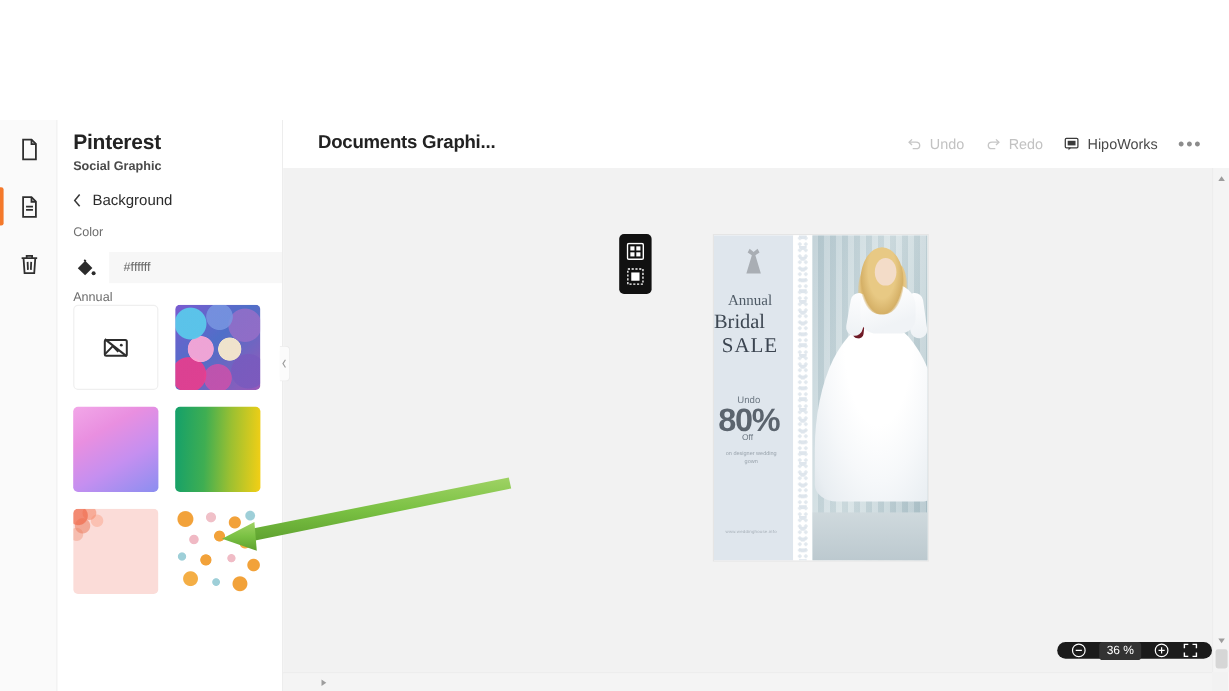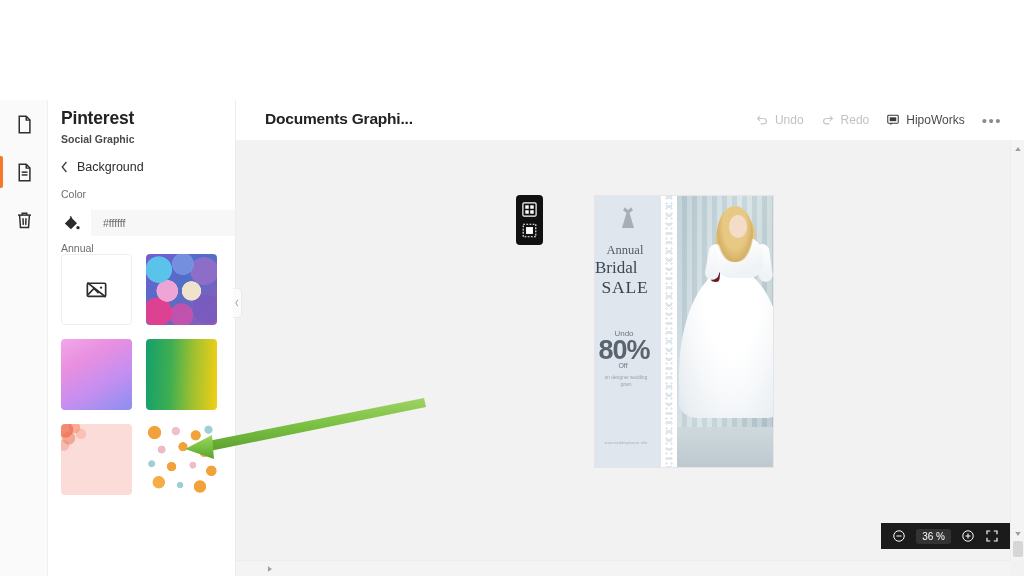--- a/index.html
+++ b/index.html
@@ -260,22 +260,22 @@
     position: absolute; left: 30px; top: 48px; width: 14px; height: 36px;
     background: linear-gradient(#fdfdfe,#eef2f5); border-radius: 8px; transform: rotate(10deg);
   }
   .photo .sleeve-r {
     position: absolute; left: 80px; top: 48px; width: 14px; height: 38px;
     background: linear-gradient(#fdfdfe,#eef2f5); border-radius: 8px; transform: rotate(-8deg);
   }
 
   
   .zoom-bar {
-    position: absolute; right: 14px; bottom: 27px; height: 26px;
-    background: #1b1b1b; border-radius: 0; display: flex; align-items: center;
+    position: absolute; right: 14px; bottom: 27px; height: 14px;
+    background: #1b1b1b; border-radius: 10px; display: flex; align-items: center;
     gap: 10px; padding: 0 11px; z-index: 14;
   }
   .zc { width: 14px; height: 14px; cursor: pointer; }
   .zoom-val {
     background: #333333; border-radius: 3px; color: #ffffff; font-size: 10px;
     padding: 2px 6px; min-width: 34px; text-align: center; cursor: pointer;
   }
 
   
   .vbar {

